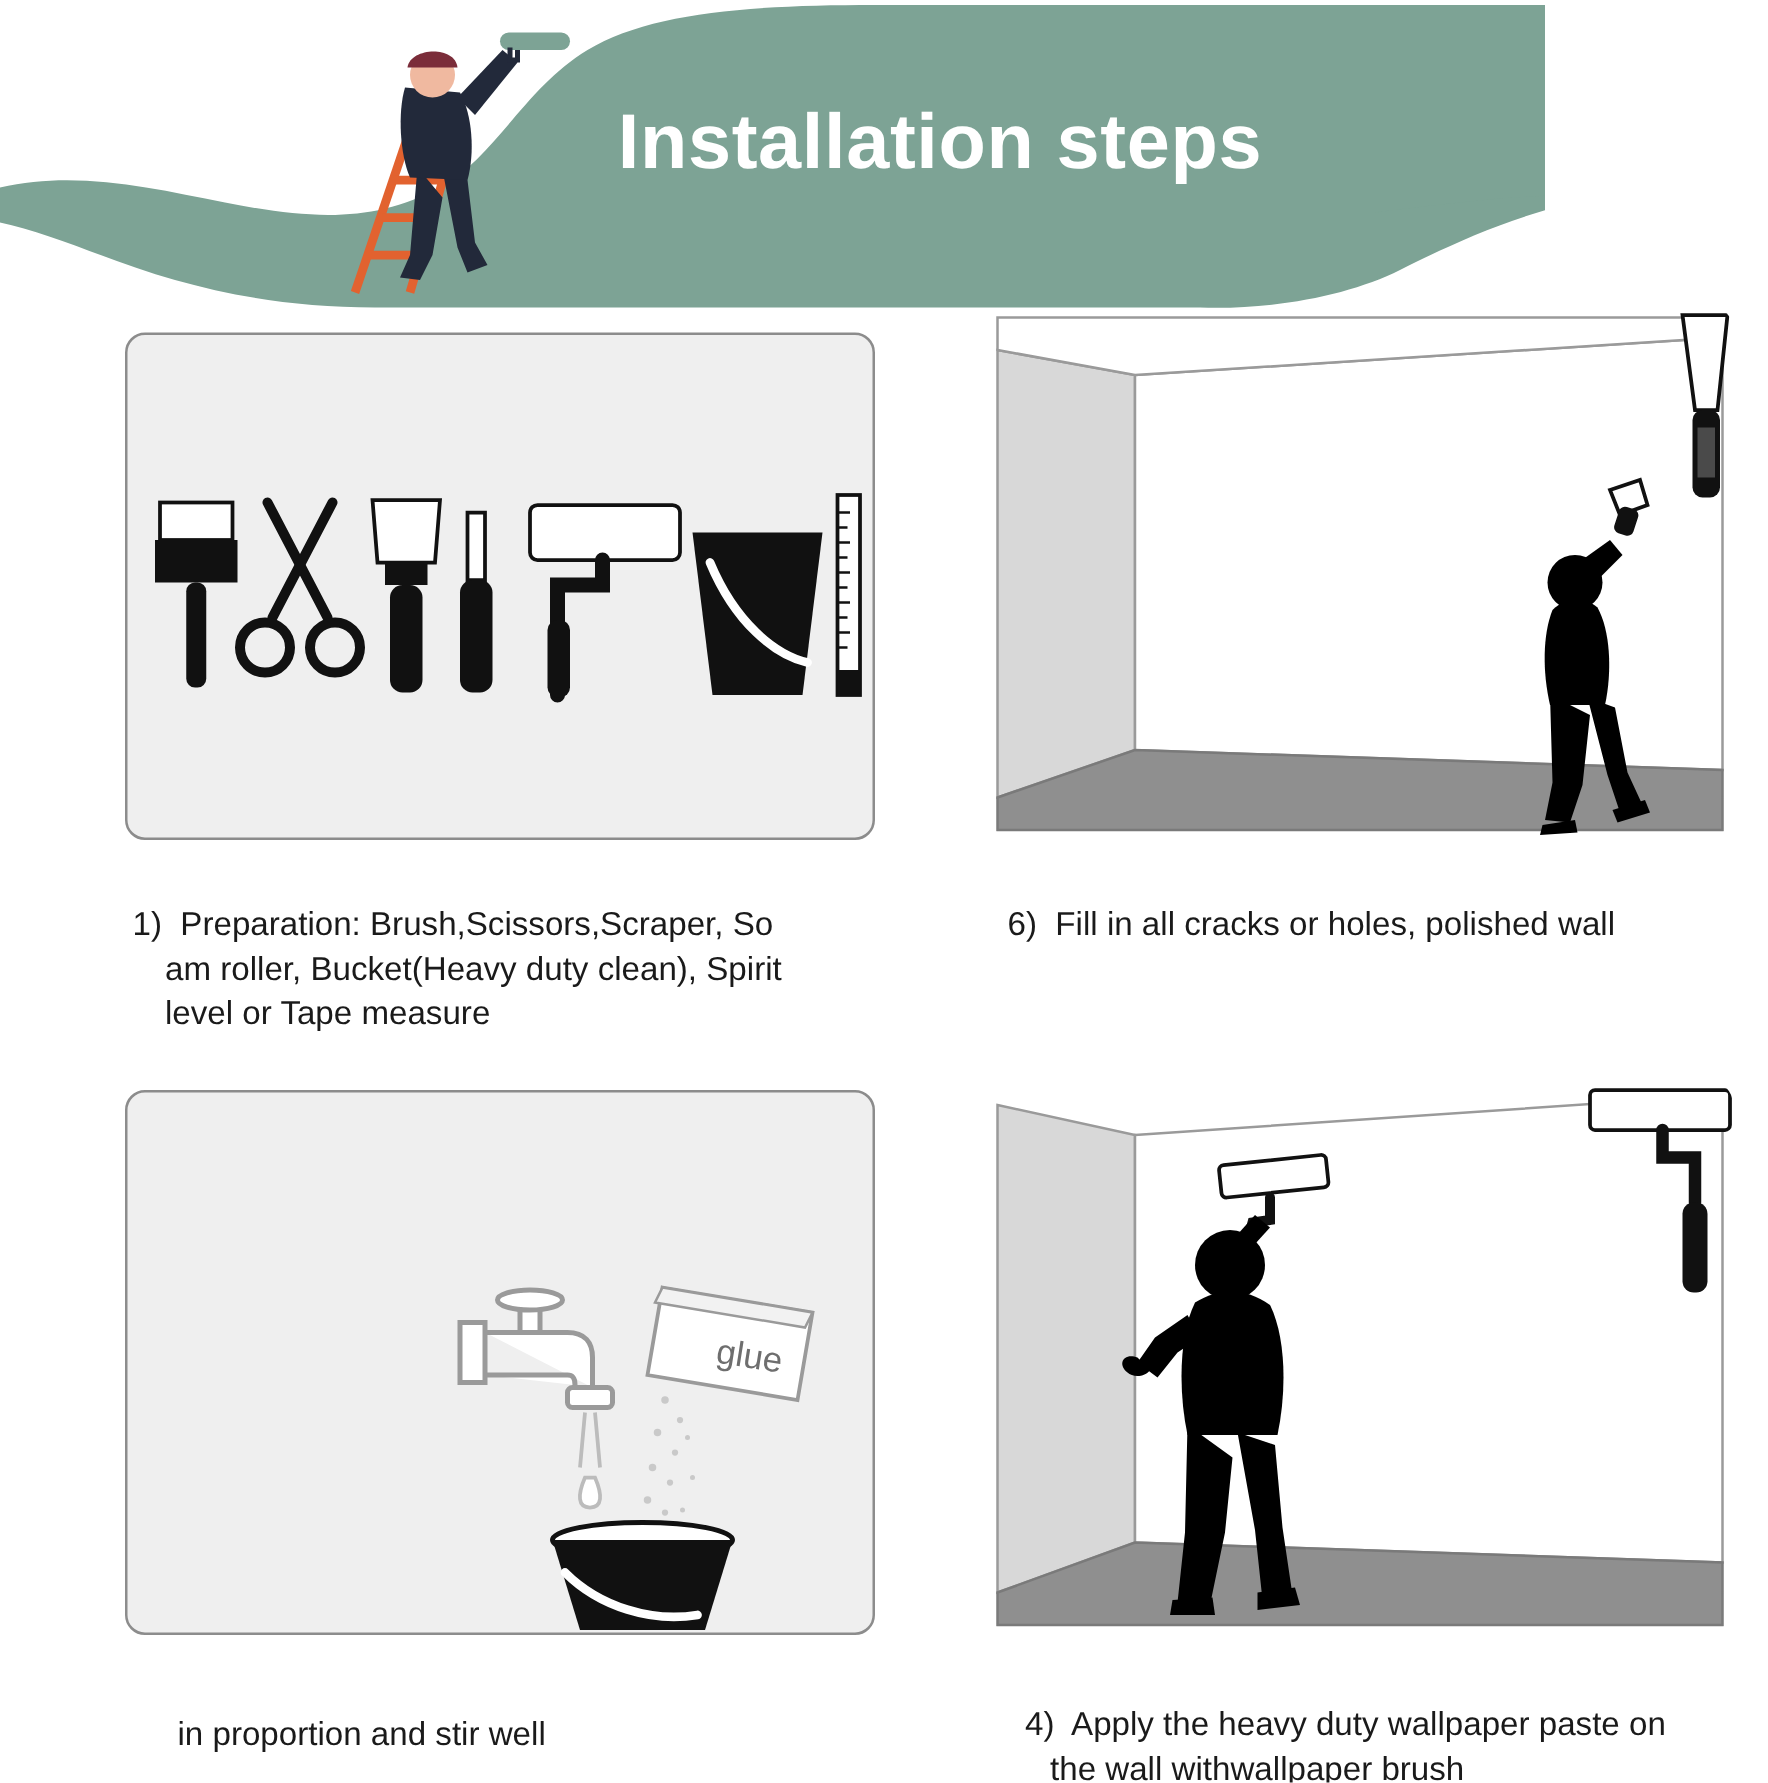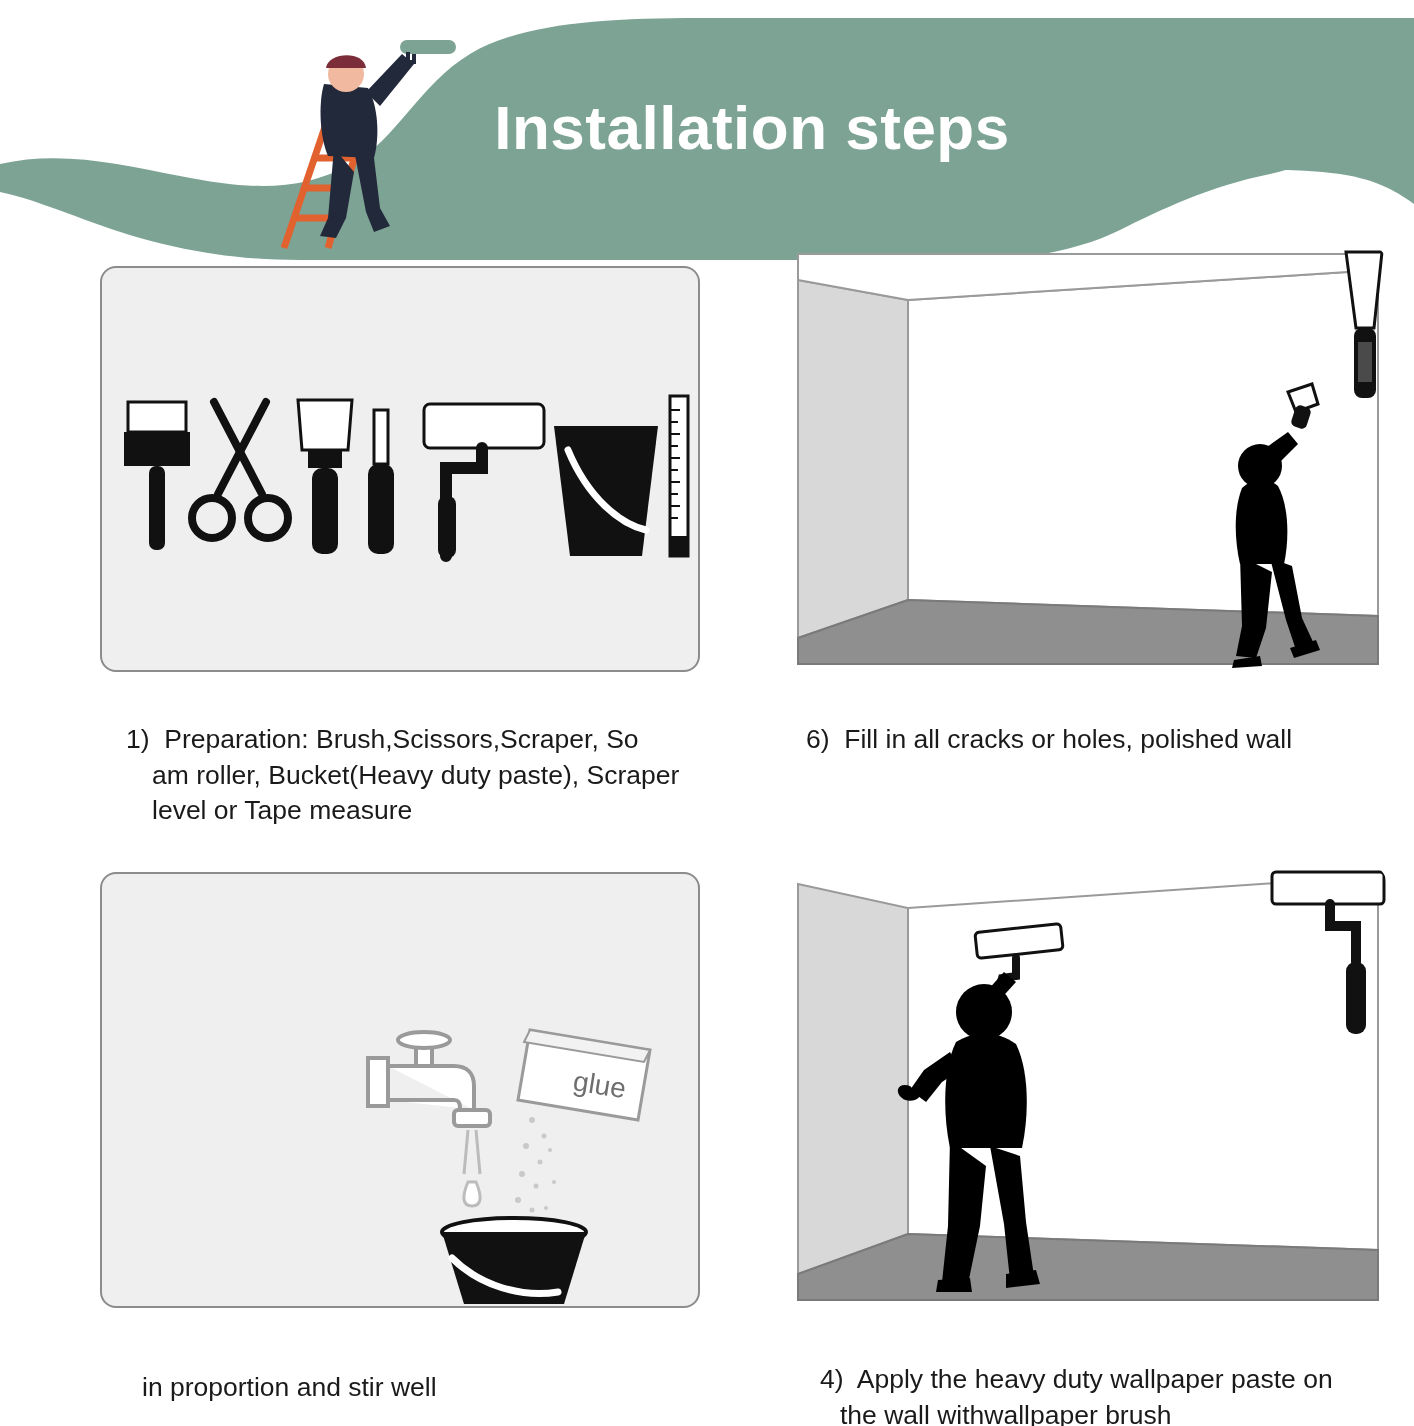--- a/index.html
+++ b/index.html
@@ -12,22 +12,22 @@
     height: 1426px;
     position: relative;
     font-family: "Liberation Sans", sans-serif;
     overflow: hidden;
   }
 
   
   .header {
     position: absolute;
     left: 0;
-    top: 14px;
-    width: 1414px;
+    top: 0;
+    width: 1236px;
     height: 260px;
     overflow: hidden;
   }
   .header-svg {
     position: absolute;
     left: 0;
     top: 0;
   }
   .header-title {
     position: absolute;
@@ -66,21 +66,21 @@
   .panel-3 { left: 100px; top: 872px; width: 596px; height: 432px; }
   .panel-4 { left: 790px; top: 866px; width: 596px; height: 438px; border: none; background: transparent; }
 
   .caption {
     position: absolute;
     font-size: 26.5px;
     line-height: 1.34;
     color: #1a1a1a;
     font-family: "Liberation Sans", sans-serif;
   }
-  .cap-1 { left: 106px; top: 722px; width: 600px; margin-left: 20px; }
+  .cap-1 { left: 106px; top: 722px; width: 600px; }
   .cap-2 { left: 806px; top: 722px; width: 600px; }
   .cap-3 { left: 118px; top: 1370px; width: 600px; }
   .cap-4 { left: 820px; top: 1362px; width: 600px; }
 
   .cap-1 .ln, .cap-2 .ln, .cap-3 .ln, .cap-4 .ln { display: block; white-space: pre; }
   .cap-1 .ln2, .cap-1 .ln3 { padding-left: 26px; }
   .cap-3 .ln2 { padding-left: 24px; }
   .cap-4 .ln2 { padding-left: 20px; }
 </style>
 </head>
@@ -173,21 +173,21 @@
         <line x1="568" y1="226" x2="576" y2="226"></line>
         <line x1="568" y1="238" x2="578" y2="238"></line>
         <line x1="568" y1="250" x2="576" y2="250"></line>
       </g>
     </g>
   </svg>
 </div>
 
 <div class="caption cap-1">
   <span class="ln ln1">1)  Preparation: Brush,Scissors,Scraper, So</span>
-  <span class="ln ln2">am roller, Bucket(Heavy duty paste), Scraper</span>
+  <span class="ln ln2">am roller, Bucket(Heavy duty clean), Spirit</span>
   <span class="ln ln3">level or Tape measure</span>
 </div>
 
 <div class="panel panel-2">
   <svg width="596" height="422" viewBox="0 0 596 422">
 
     <polygon points="8,34 118,54 118,354 8,392" fill="#d8d8d8" stroke="#9a9a9a" stroke-width="2"></polygon>
     <polygon points="118,54 588,24 588,370 118,354" fill="#ffffff" stroke="#9a9a9a" stroke-width="2"></polygon>
     <polygon points="8,392 118,354 588,370 588,418 8,418" fill="#8f8f8f" stroke="#7a7a7a" stroke-width="2"></polygon>
     <polygon points="8,34 118,54 588,24 588,8 8,8" fill="#ffffff" stroke="#9a9a9a" stroke-width="2"></polygon>

